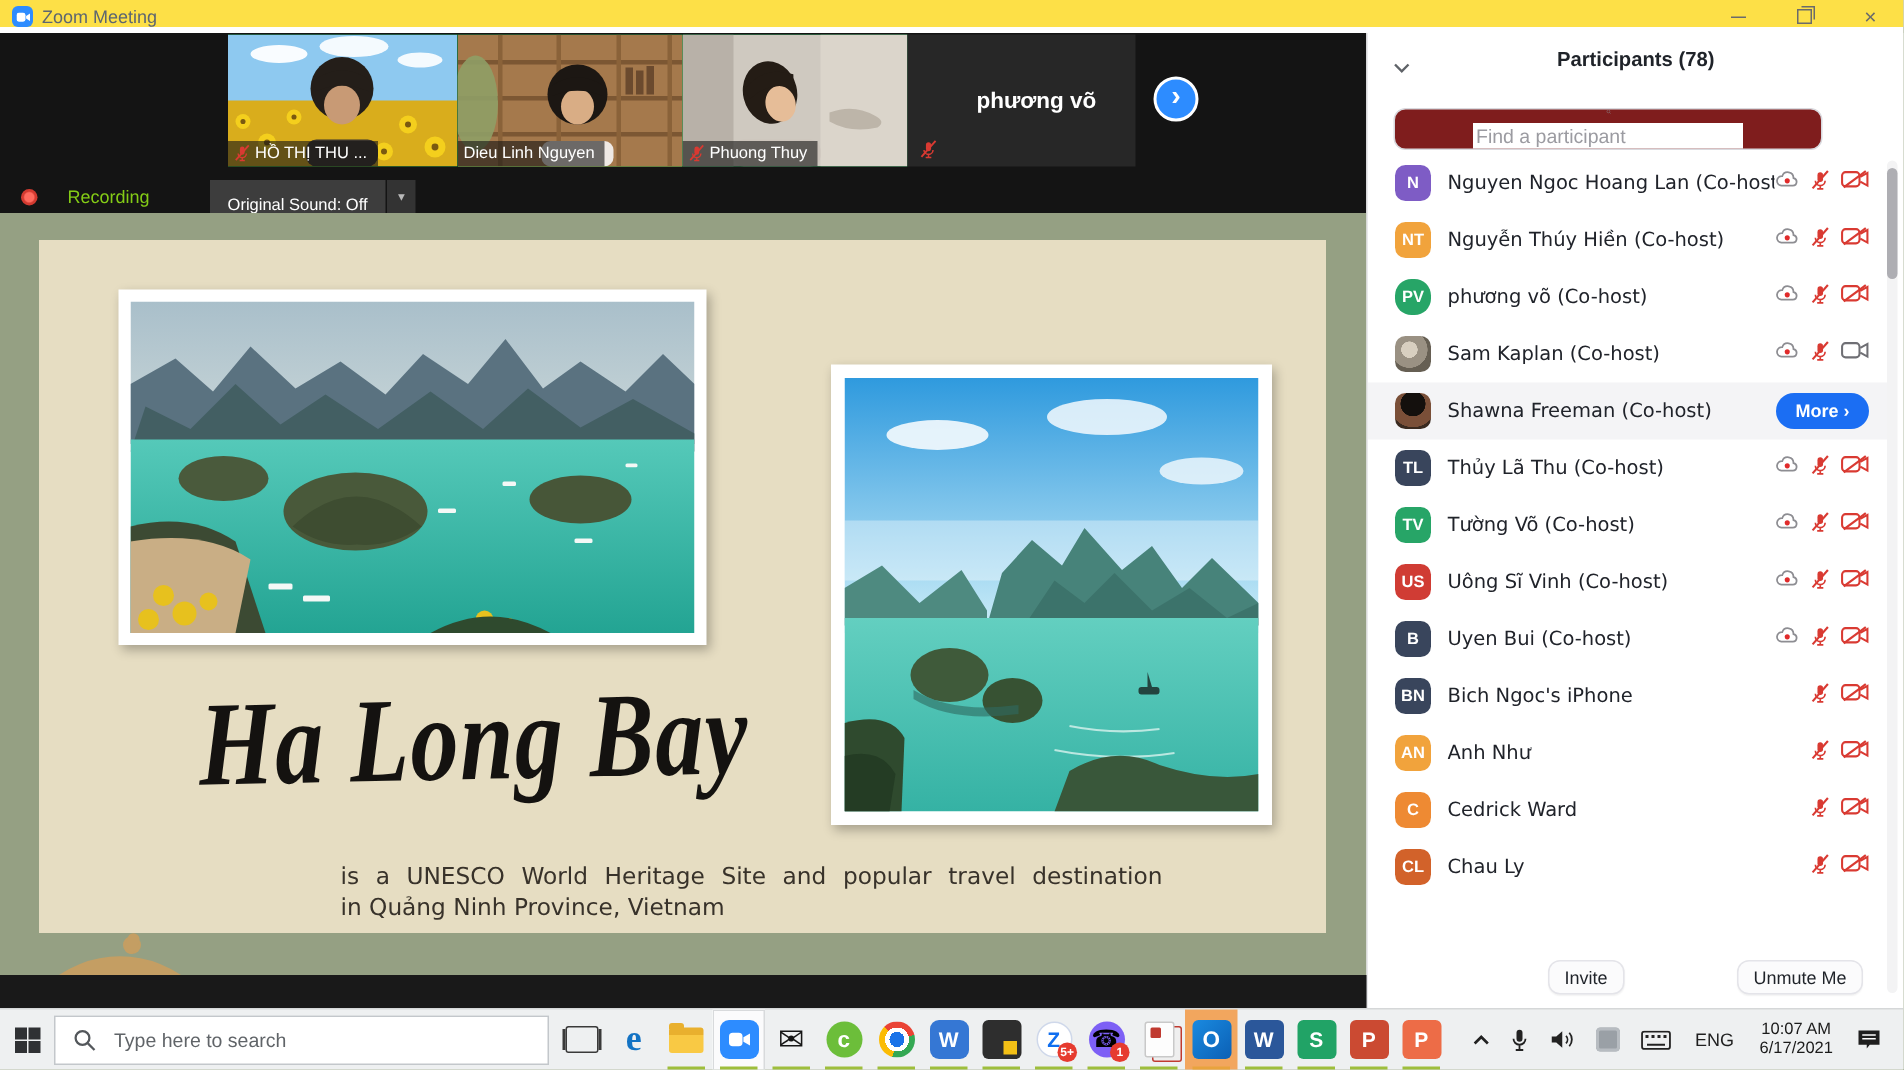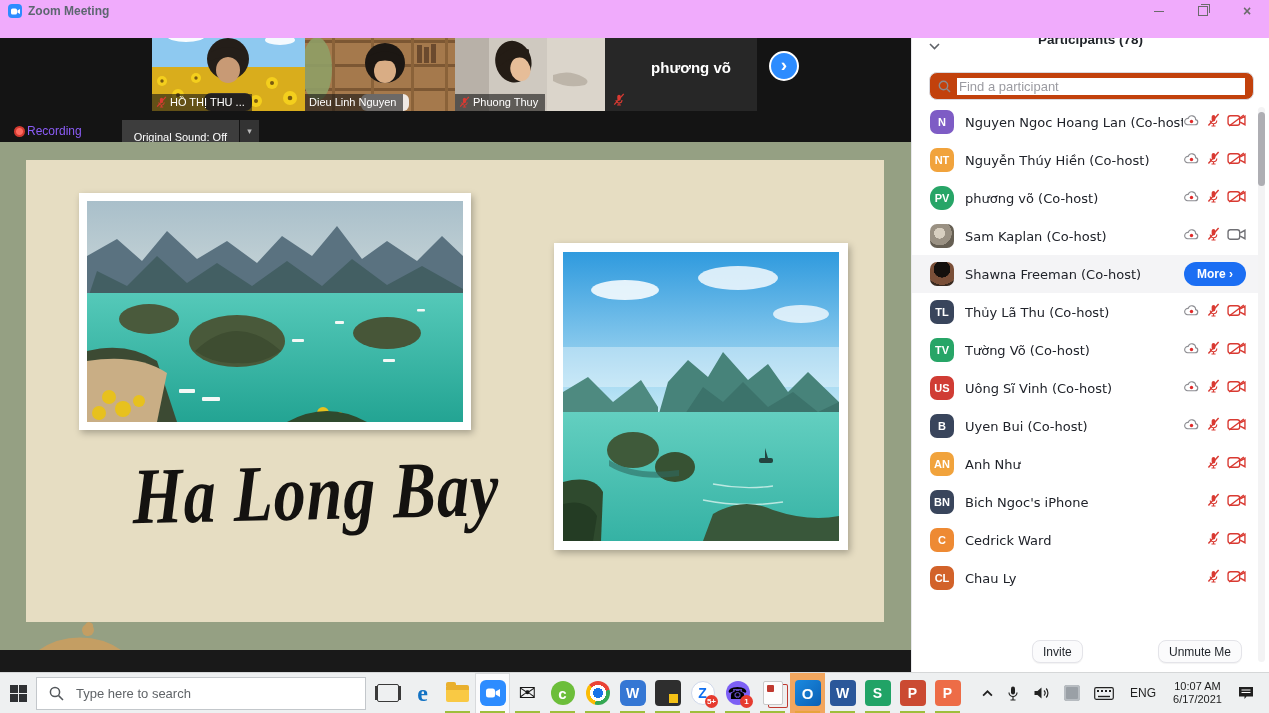--- a/index.html
+++ b/index.html
@@ -1,20 +1,20 @@
 <!DOCTYPE html>
 <html><head>
 <meta charset="utf-8">
 <style>
   html,body{margin:0;padding:0;}
   body{width:1269px;height:713px;position:relative;overflow:hidden;background:#fff;
        font-family:"Liberation Sans","DejaVu Sans",sans-serif;-webkit-font-smoothing:antialiased;}
 
   
-  .titlebar{position:absolute;left:0;top:0;width:1269px;height:38px;background:#f0abfc;z-index:30;font-weight:bold;}
+  .titlebar{position:absolute;left:0;top:0;width:1269px;height:18px;background:#fde047;z-index:30;}
   .zlogo{position:absolute;left:8px;top:4px;width:14px;height:14px;border-radius:4px;background:#2d8cff;
          display:flex;align-items:center;justify-content:center;}
   .ttext{position:absolute;left:28px;top:4px;font-size:12px;color:#5d6670;}
   .wc{position:absolute;top:0;width:44px;height:22px;display:flex;align-items:center;justify-content:center;color:#6b6b6b;}
   .wc-min{right:88px;} .wc-max{right:44px;} .wc-close{right:0;font-size:14px;line-height:22px;}
   .wc-min i{display:block;width:10px;border-bottom:1px solid #6b6b6b;}
   .wc-max i{display:block;width:8px;height:8px;border:1px solid #6b6b6b;position:relative;}
   .wc-max i::after{content:"";position:absolute;left:2px;top:-3px;width:8px;height:8px;border:1px solid #6b6b6b;border-left:none;border-bottom:none;}
 
   
@@ -27,21 +27,21 @@
           background:rgba(20,20,20,.6);color:#fff;font-size:11px;padding:2px 7px 3px 4px;white-space:nowrap;}
   .t4 .center-name{position:absolute;inset:0;display:flex;align-items:center;justify-content:center;
                    color:#fff;font-size:15px;font-weight:bold;padding-left:20px;}
   .t4 .corner-mic{position:absolute;left:8px;bottom:5px;}
   .next-btn{position:absolute;left:769px;top:29px;width:30px;height:30px;border-radius:50%;background:#2d8cff;
             border:2px solid #fff;box-sizing:border-box;display:flex;align-items:center;justify-content:center;
             color:#fff;font-size:19px;font-weight:bold;line-height:1;padding-bottom:3px;}
   .recbar{position:absolute;left:0;top:97px;height:24px;display:flex;align-items:center;}
   .recdot{width:11px;height:11px;border-radius:50%;margin-left:14px;
           background:radial-gradient(circle at 50% 50%,#ff6a5e 0 3px,#d33a30 4px);}
-  .reclabel{color:#8b5cf6;font-size:12px;margin-left:2px;}
+  .reclabel{color:#84cc16;font-size:12px;margin-left:20px;}
   .os-btn{margin-left:40px;height:22px;background:#3d3d3d;color:#fff;border:none;font-size:11px;
           padding:11px 12px;font-family:inherit;}
   .os-caret{height:22px;width:19px;background:#333;color:#b9b9b9;border:none;font-size:9px;margin-left:1px;}
 
   
   .share{position:absolute;left:0;top:120px;width:911px;height:508px;background:#95a083;overflow:hidden;}
   .blackbar{position:absolute;left:0;top:628px;width:911px;height:22px;background:#191919;z-index:5;}
   .slide{position:absolute;left:26px;top:18px;width:858px;height:462px;background:#e6ddc2;}
   .photo{position:absolute;background:#fff;box-shadow:2px 3px 7px rgba(0,0,0,.28);}
   .photo1{left:53px;top:33px;width:392px;height:237px;padding:0;}
@@ -53,22 +53,22 @@
                font-size:64px;letter-spacing:1px;transform:scaleY(1.25) rotate(-1deg);transform-origin:center;}
   .slide-desc{position:absolute;left:201px;top:414px;width:548px;color:#38322a;font-size:15.5px;line-height:21px;
               font-family:"DejaVu Sans",sans-serif;}
   .slide-desc .l1{text-align:justify;text-align-last:justify;}
   .compass{position:absolute;left:-20px;top:458px;z-index:4;}
 
   
   .panel{position:absolute;left:911px;top:22px;width:358px;height:650px;background:#fff;border-left:1px solid #e9e9ec;box-sizing:border-box;padding-left:40px;}
   .p-head{position:absolute;left:0;top:10px;width:100%;text-align:center;font-size:13.5px;font-weight:bold;color:#1f2329;}
   .p-collapse{position:absolute;left:17px;top:14px;}
-  .p-search{position:absolute;left:17px;top:50px;width:325px;height:28px;box-sizing:border-box;
-            border:1px solid #d9d9de;border-radius:8px;display:flex;align-items:center;padding:0 8px;gap:6px;background:#c2410c;}
+  .p-search{position:absolute;left:17px;top:50px;width:286px;height:28px;box-sizing:border-box;
+            border:1px solid #d9d9de;border-radius:8px;display:flex;align-items:center;padding:0 8px;gap:6px;background:#7f1d1d;flex-direction:column;}
   .p-search input{border:none;outline:none;flex:1;font-size:13px;color:#333;font-family:inherit;}
   .p-search input::placeholder{color:#9b9ba1;}
   .p-list{position:absolute;left:0;top:81px;width:346px;}
   .p-row{height:38px;display:flex;align-items:center;padding:0 12px 0 18px;box-sizing:border-box;}
   .p-row.hl{background:#f4f4f6;}
   .avatar{width:24px;height:24px;border-radius:7px;flex:0 0 24px;display:flex;align-items:center;justify-content:center;
           color:#fff;font-size:11px;font-weight:bold;overflow:hidden;}
   .avatar.photo-sam{background:radial-gradient(circle at 40% 38%,#d8cfc0 0 26%,#9a9183 27% 58%,#665f53 59%);}
   .avatar.photo-shawna{background:radial-gradient(circle at 50% 30%,#14100d 0 40%,#7a4f38 41% 75%,#3a2a20 76%);}
   .p-name{margin-left:11px;font-size:13px;color:#20232a;font-family:"DejaVu Sans",sans-serif;white-space:nowrap;overflow:hidden;}
@@ -343,20 +343,24 @@
               <path d="M150 232 q30 6 60 2" fill="none"></path>
               <path d="M140 248 q40 8 80 2" fill="none"></path>
             </g>
           <path d="M0 230 Q30 222 40 240 L38 289 L0 289z" fill="#2f4a2e"></path>
           <path d="M0 252 q24 -6 34 12 L30 289 L0 289z" fill="#243c24"></path>
           <path d="M150 262 q30 -18 60 -4 q36 12 66 6 L276 289 L140 289z" fill="#39573a"></path>
         </svg>
       </div>
 
       <div class="slide-title">Ha Long Bay</div>
+      <div class="slide-desc">
+        <div class="l1">is a UNESCO World Heritage Site and popular travel destination</div>
+        <div class="l2">in Quảng Ninh Province, Vietnam</div>
+      </div>
     </div>
 
     <svg class="compass" width="205" height="192" viewBox="0 0 205 192">
       <circle cx="100" cy="110" r="66" fill="none" stroke="#c49e63" stroke-width="13"></circle>
       <circle cx="108" cy="30" r="6" fill="#c49e63"></circle>
       <rect x="104" y="22" width="8" height="14" rx="4" fill="#c49e63" transform="rotate(20 108 29)"></rect>
       <circle cx="104" cy="182" r="7" fill="#c49e63"></circle>
       <polygon points="160,97 60,122 76,142" fill="#7a5a26"></polygon>
       <polygon points="-12,163 60,122 76,142" fill="#9c7a42"></polygon>
       <circle cx="66" cy="131" r="15" fill="#8a6a33"></circle>
@@ -617,46 +621,46 @@
         <svg width="19" height="13" viewBox="0 0 18 12">
               <rect x="1" y="1.5" width="11" height="9" rx="2.2" fill="none" stroke="#d93a32" stroke-width="1.3"></rect>
               <path d="M12.5 4.5 L17 2 V10 L12.5 7.5" fill="none" stroke="#d93a32" stroke-width="1.3"></path>
               <line x1="2" y1="11.2" x2="16" y2="0.8" stroke="#d93a32" stroke-width="1.4"></line>
             </svg>
       </span>
     </div>
   </div>
 
   <div class="p-row">
+    <div class="avatar" style="background: rgb(57, 69, 92);">BN</div>
+    <div class="p-name">Bich Ngoc's iPhone</div>
+
+    <div class="p-icons">
+
+      <span class="ic ic-mic">
+        <svg width="13" height="14" viewBox="0 0 14 14">
+              <rect x="5" y="1.5" width="4" height="7" rx="2" fill="#d93a32"></rect>
+              <path d="M3.5 7.5a3.5 3.5 0 0 0 7 0M7 11v2.2M4.8 13.4h4.4" stroke="#d93a32" stroke-width="1.2" fill="none"></path>
+              <line x1="1.5" y1="13" x2="12.5" y2="0.5" stroke="#d93a32" stroke-width="1.5"></line>
+            </svg>
+      </span>
+
+      <span class="ic ic-cam-off">
+        <svg width="19" height="13" viewBox="0 0 18 12">
+              <rect x="1" y="1.5" width="11" height="9" rx="2.2" fill="none" stroke="#d93a32" stroke-width="1.3"></rect>
+              <path d="M12.5 4.5 L17 2 V10 L12.5 7.5" fill="none" stroke="#d93a32" stroke-width="1.3"></path>
+              <line x1="2" y1="11.2" x2="16" y2="0.8" stroke="#d93a32" stroke-width="1.4"></line>
+            </svg>
+      </span>
+    </div>
+  </div>
+
+  <div class="p-row">
     <div class="avatar" style="background: rgb(241, 163, 60);">AN</div>
     <div class="p-name">Anh Như</div>
-
-    <div class="p-icons">
-
-      <span class="ic ic-mic">
-        <svg width="13" height="14" viewBox="0 0 14 14">
-              <rect x="5" y="1.5" width="4" height="7" rx="2" fill="#d93a32"></rect>
-              <path d="M3.5 7.5a3.5 3.5 0 0 0 7 0M7 11v2.2M4.8 13.4h4.4" stroke="#d93a32" stroke-width="1.2" fill="none"></path>
-              <line x1="1.5" y1="13" x2="12.5" y2="0.5" stroke="#d93a32" stroke-width="1.5"></line>
-            </svg>
-      </span>
-
-      <span class="ic ic-cam-off">
-        <svg width="19" height="13" viewBox="0 0 18 12">
-              <rect x="1" y="1.5" width="11" height="9" rx="2.2" fill="none" stroke="#d93a32" stroke-width="1.3"></rect>
-              <path d="M12.5 4.5 L17 2 V10 L12.5 7.5" fill="none" stroke="#d93a32" stroke-width="1.3"></path>
-              <line x1="2" y1="11.2" x2="16" y2="0.8" stroke="#d93a32" stroke-width="1.4"></line>
-            </svg>
-      </span>
-    </div>
-  </div>
-
-  <div class="p-row">
-    <div class="avatar" style="background: rgb(57, 69, 92);">BN</div>
-    <div class="p-name">Bich Ngoc's iPhone</div>
 
     <div class="p-icons">
 
       <span class="ic ic-mic">
         <svg width="13" height="14" viewBox="0 0 14 14">
               <rect x="5" y="1.5" width="4" height="7" rx="2" fill="#d93a32"></rect>
               <path d="M3.5 7.5a3.5 3.5 0 0 0 7 0M7 11v2.2M4.8 13.4h4.4" stroke="#d93a32" stroke-width="1.2" fill="none"></path>
               <line x1="1.5" y1="13" x2="12.5" y2="0.5" stroke="#d93a32" stroke-width="1.5"></line>
             </svg>
       </span>

